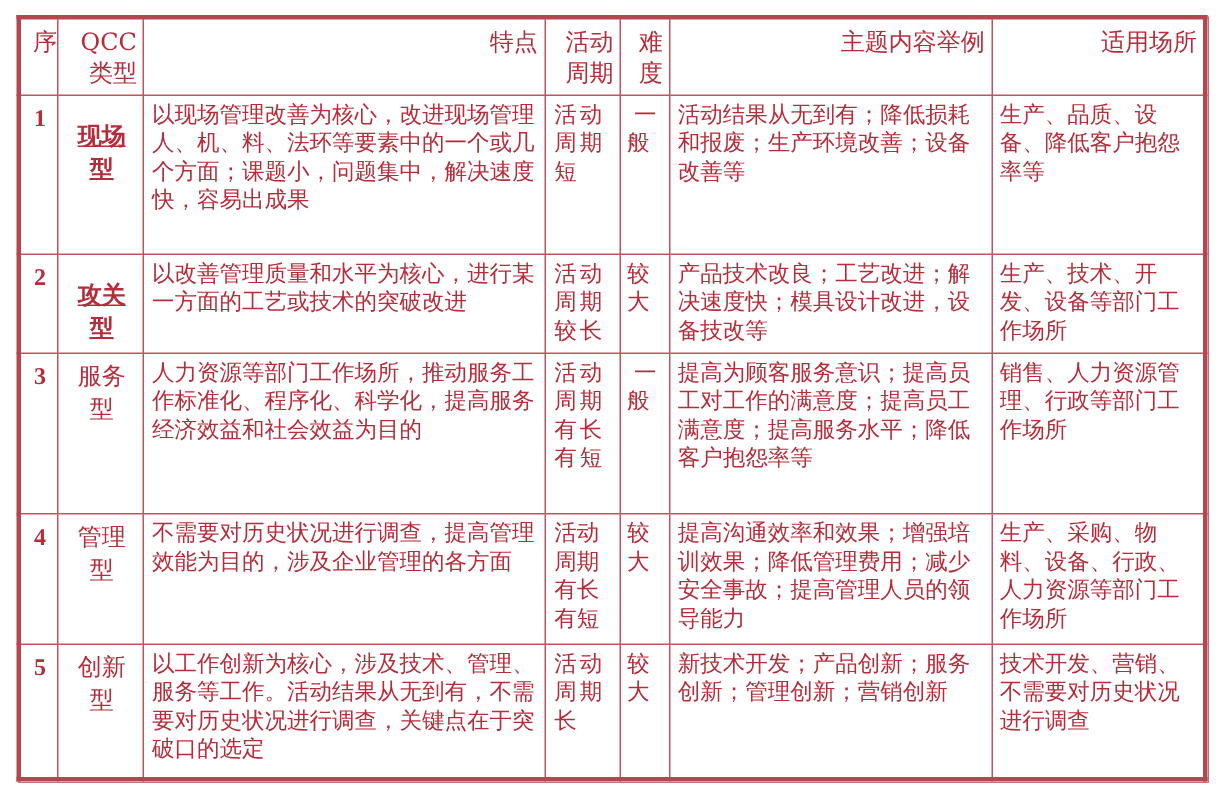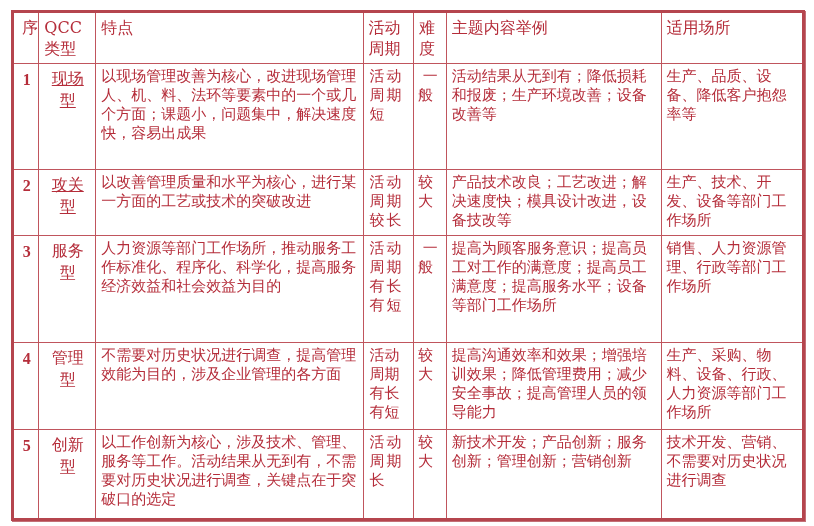--- a/index.html
+++ b/index.html
@@ -30,21 +30,21 @@
       color: #b52d3a;
       font-size: 15px;
       line-height: 19px;
       vertical-align: top;
       padding: 3px 4px 0 5px;
       font-weight: normal;
       word-break: break-all;
       overflow: hidden;
     }
     .qcc-table th {
-      text-align: left;
+      text-align: right;
       font-size: 16px;
       line-height: 21px;
       padding-top: 4px;
     }
     .qcc-table th.left-h {
       text-align: left;
       padding-left: 8px;
     }
     .col-no { width: 24px; }
     .col-type { width: 52px; }
@@ -64,21 +64,22 @@
     td.type-cell {
       text-align: center;
       font-size: 16px;
       line-height: 22px;
       padding-top: 4px;
     }
     td.type-cell .link {
       text-decoration: underline;
       text-decoration-color: #b52d3a;
       cursor: pointer;
-      font-weight: normal;
+      font-weight: bold;
+      margin-top: 12px;
     }
     td.cycle-cell {
       letter-spacing: 2px;
       padding-left: 6px;
     }
     td.diff-cell {
       padding-left: 4px;
     }
     .row-h { height: 52px; }
     .row-1 { height: 106px; }
@@ -196,21 +197,21 @@
           <span class="cell-text">活动
 周期
 有长
 有短</span>
         </td>
       <td class="diff-cell">
           <span class="cell-text"> 一
 般</span>
         </td>
       <td>
-          <span class="cell-text">提高为顾客服务意识；提高员工对工作的满意度；提高员工满意度；提高服务水平；设备等部门工作场所</span>
+          <span class="cell-text">提高为顾客服务意识；提高员工对工作的满意度；提高员工满意度；提高服务水平；降低客户抱怨率等</span>
         </td>
       <td>
           <span class="cell-text">销售、人力资源管理、行政等部门工作场所</span>
         </td>
     </tr>
     <tr class="row-4">
       <td class="no-cell"><span>4</span></td>
       <td class="type-cell">
           <span class="cell-text">管理
 型</span>

